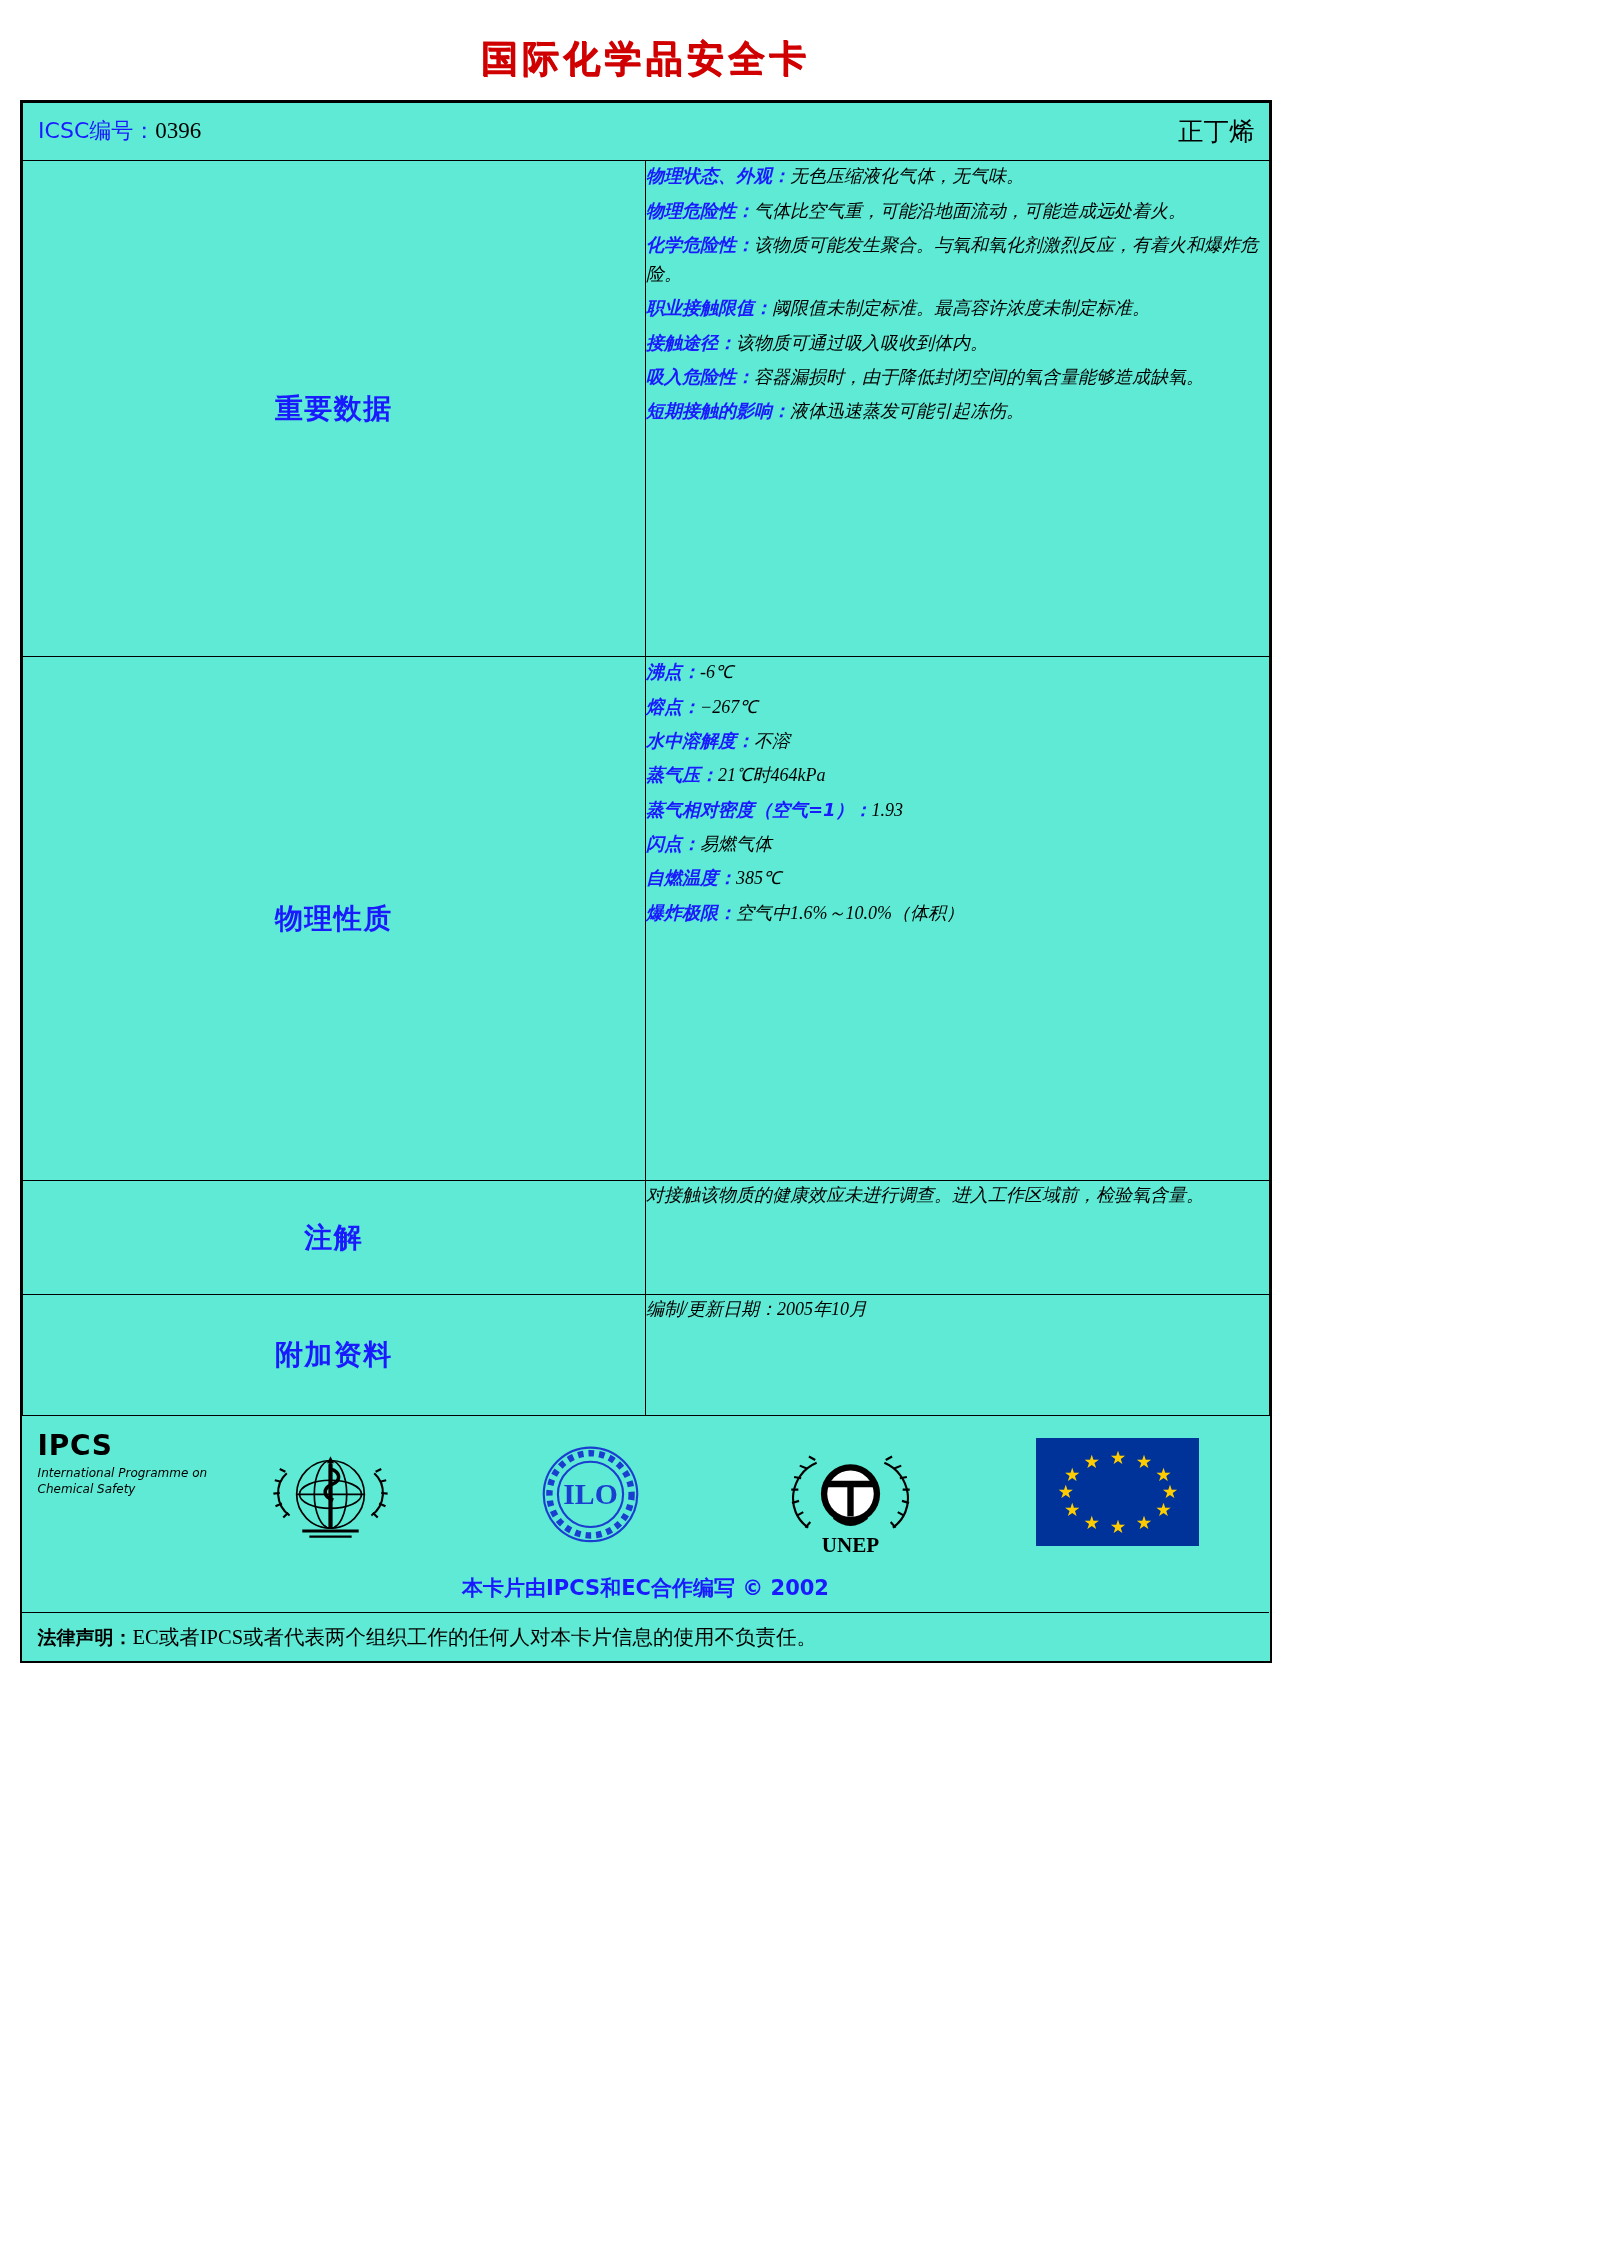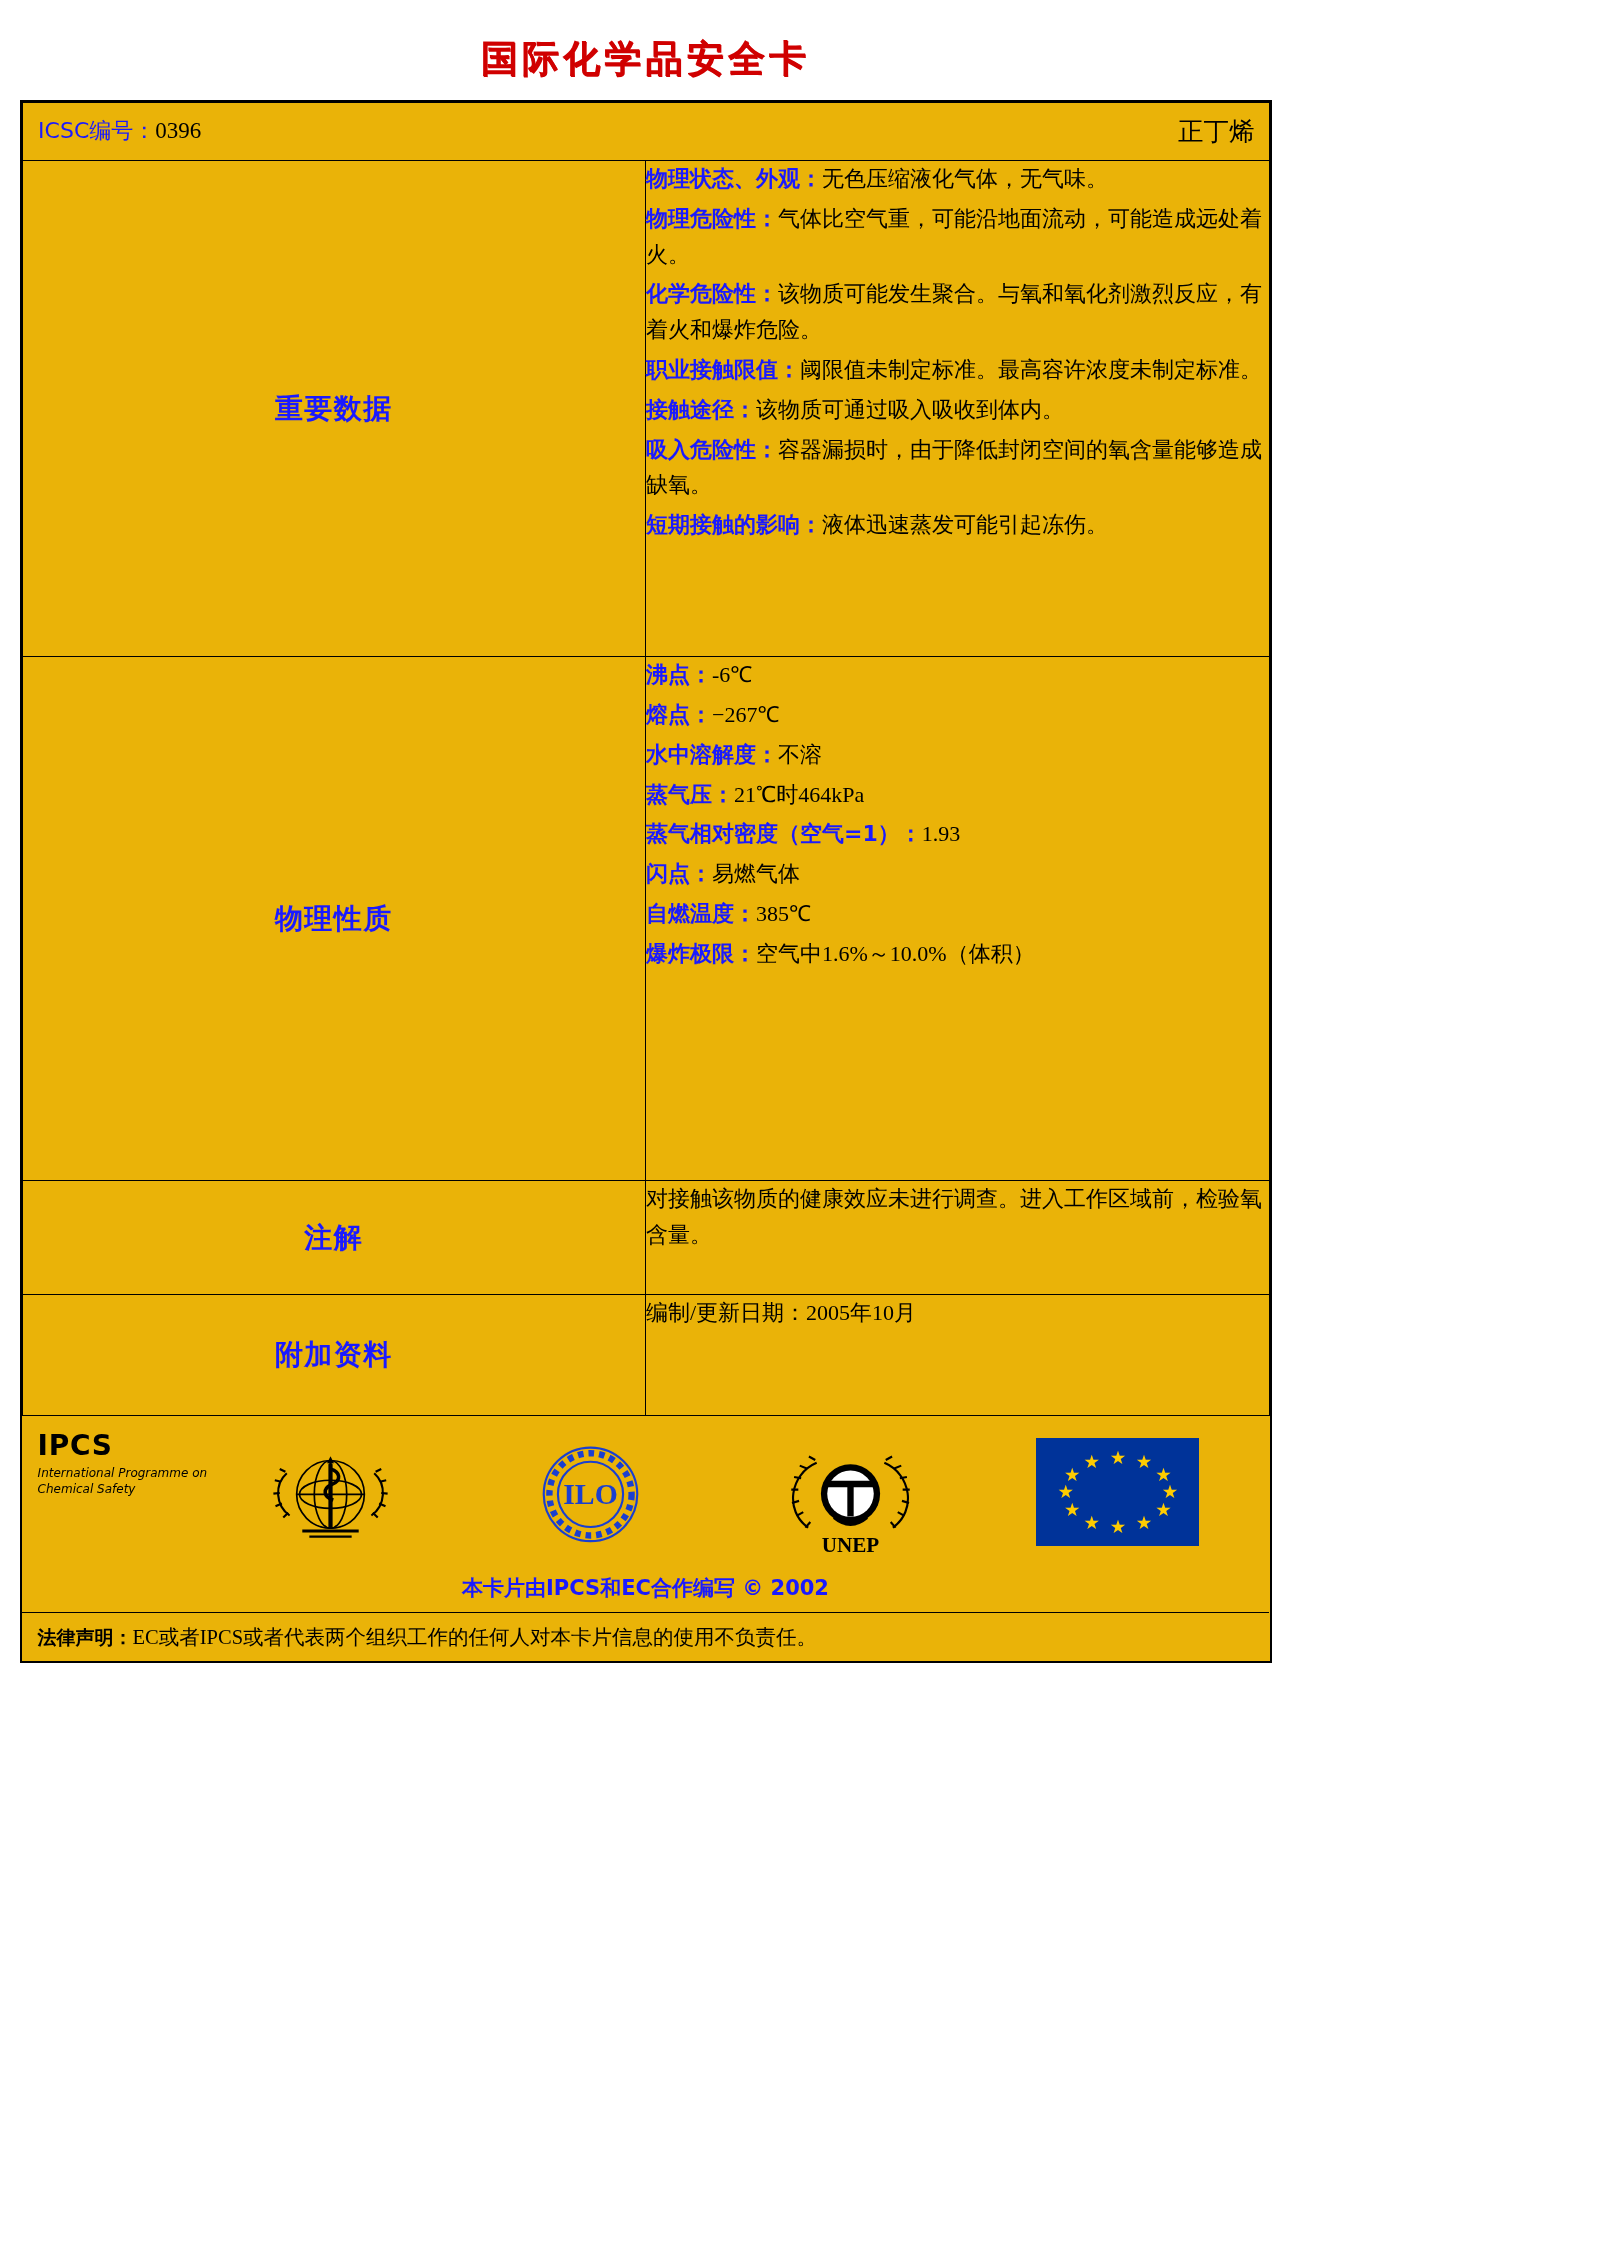--- a/index.html
+++ b/index.html
@@ -28,21 +28,21 @@
     letter-spacing: 4.2px;
     padding-top: 34px;
     padding-bottom: 15.6px;
     text-shadow: 0.7px 0.7px 0 #d00000;
   }
   .card {
     margin: 0 auto;
     width: 1252px;
     border: 2.8px solid #000;
     box-sizing: border-box;
-    background: #eab308;
+    background: #5eead4;
   }
   table.maintable {
     border-collapse: collapse;
     width: 100%;
     table-layout: fixed;
   }
   table.maintable td {
     border: 1.4px solid #000;
     vertical-align: top;
     padding: 0;
@@ -83,23 +83,24 @@
     color: #1a1aff;
     font-family: "DejaVu Sans", sans-serif;
     font-weight: bold;
     font-size: 28px;
     vertical-align: middle !important;
     letter-spacing: 1.4px;
     line-height: 1.5;
   }
   .content {
     padding: 11.3px 12.7px 11.3px 14px;
-    font-size: 22px;
+    font-size: 18px;
     line-height: 1.62;
     color: #000;
+    font-style: italic;
   }
   .content p {
     margin: 0 0 4.2px 0;
   }
   .lbl {
     color: #1a1aff;
     font-family: "DejaVu Sans", sans-serif;
     font-weight: bold;
   }
   .val {

